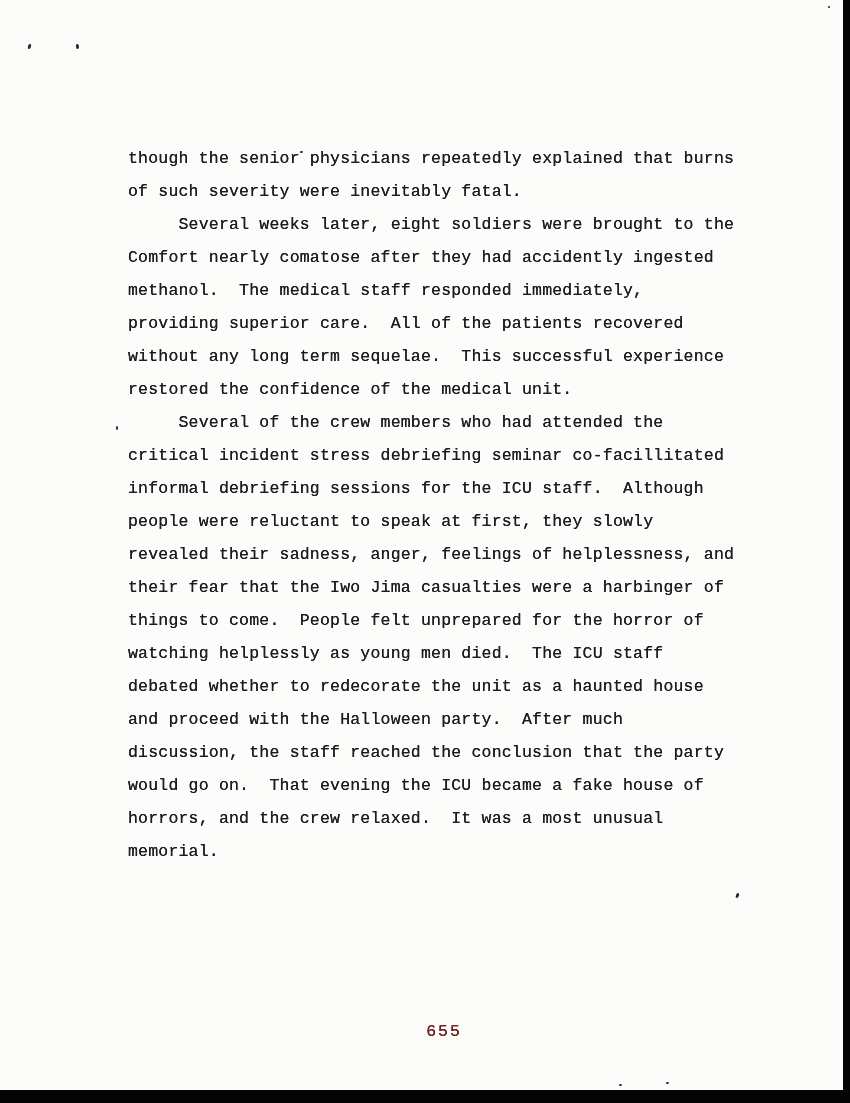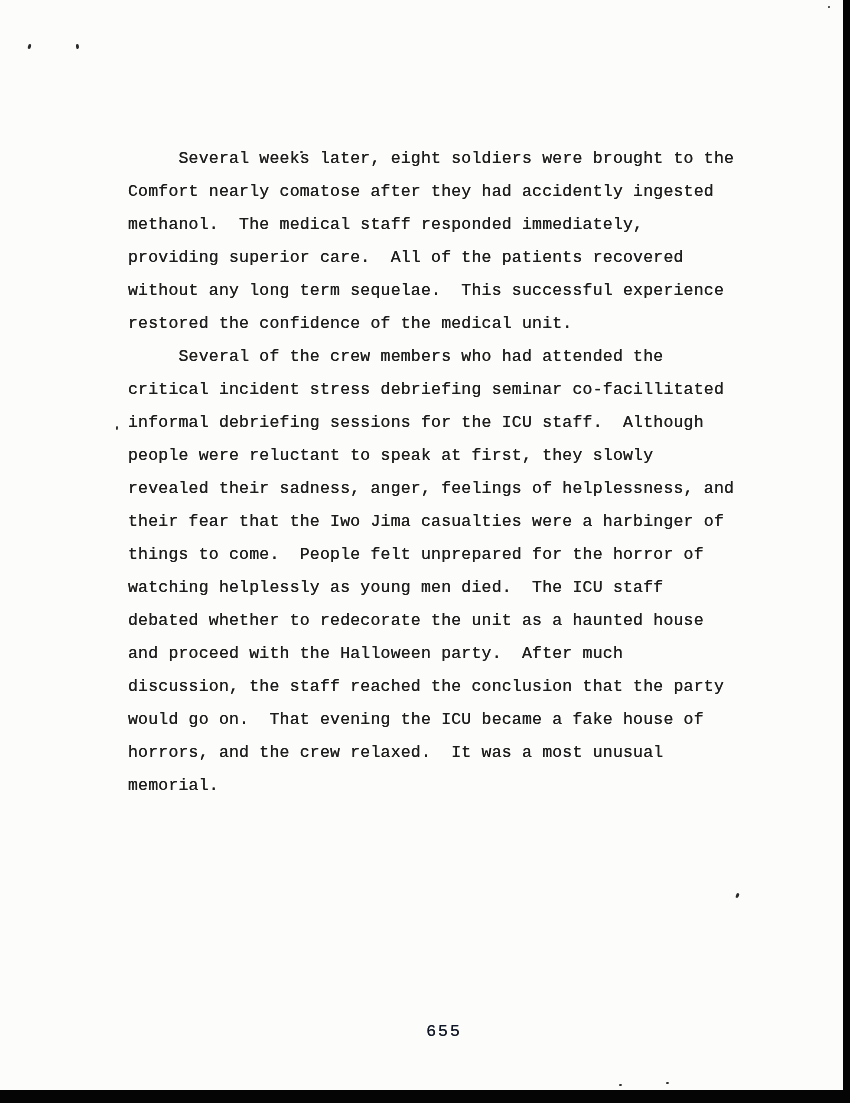--- a/index.html
+++ b/index.html
@@ -31,21 +31,21 @@
     text-shadow: 0 0 0.5px #1d1d1d;
   }
   .page-number {
     position: absolute;
     top: 1022px;
     left: 128px;
     width: 632px;
     text-align: center;
     font-size: 16.5px;
     letter-spacing: 2px;
-    color: #0f172a;
+    color: #7f1d1d;
     text-shadow: 0 0 0.5px #1d1d1d;
   }
   .edge-right {
     position: absolute;
     top: 0;
     right: 0;
     width: 7px;
     height: 100%;
     background: #050505;
   }
@@ -70,20 +70,22 @@
   .speck.s6 { left: 666px; top: 1082px; width: 3px; height: 2px; }
   .speck.s7 { left: 828px; top: 6px;   width: 2px; height: 2px; }
   .speck.s8 { left: 300px; top: 151px; width: 3px; height: 2px; }
 </style>
 </head>
 <body>
 
 <div class="page">
 
   <div class="text-block">
+    <p>though the senior physicians repeatedly explained that burns
+of such severity were inevitably fatal.</p>
     <p>     Several weeks later, eight soldiers were brought to the
 Comfort nearly comatose after they had accidently ingested
 methanol.  The medical staff responded immediately,
 providing superior care.  All of the patients recovered
 without any long term sequelae.  This successful experience
 restored the confidence of the medical unit.</p>
     <p>     Several of the crew members who had attended the
 critical incident stress debriefing seminar co-facillitated
 informal debriefing sessions for the ICU staff.  Although
 people were reluctant to speak at first, they slowly

